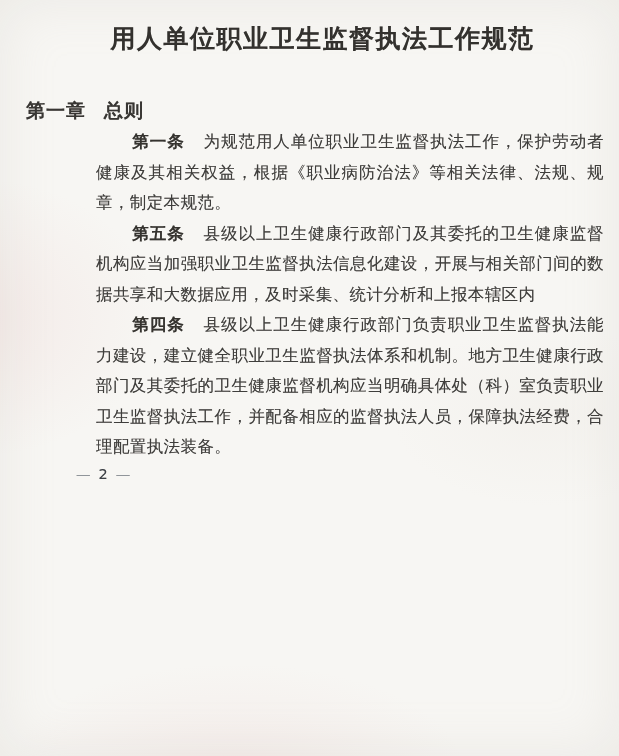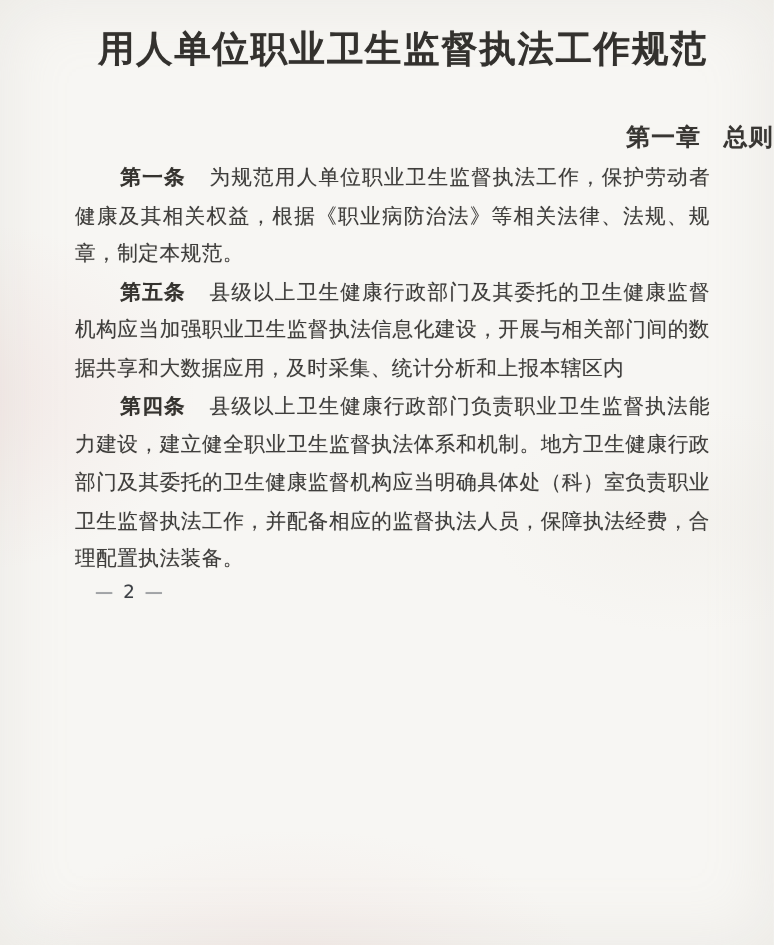--- a/index.html
+++ b/index.html
@@ -20,39 +20,39 @@
       #f7f6f3;
     box-shadow: inset 0 0 55px rgba(188,183,176,0.20);
     color: #3f3e3c;
     font-family: "DejaVu Serif", "Liberation Serif", serif;
     text-shadow: 0 0 0.6px rgba(70,68,64,0.45);
   }
   .doc-title {
     margin: 24px 0 0;
     padding-left: 26px;
     text-align: center;
-    font-size: 29px;
+    font-size: 25px;
     line-height: 30px;
     font-weight: 700;
     letter-spacing: 1.5px;
     color: #33312e;
   }
   .chapter {
     margin-top: 43px;
     padding-left: 26px;
-    text-align: right;
+    text-align: left;
     font-size: 19px;
     line-height: 26px;
     font-weight: 700;
     letter-spacing: 1px;
     color: #383633;
   }
   .chapter-num { margin-right: 0.95em; }
   .doc-body {
-    margin: 4px 0 0 60px;
+    margin: 4px 0 0 96px;
     width: 508px;
     font-size: 16.5px;
     line-height: 30.5px;
     letter-spacing: 0.4px;
     text-align: justify;
   }
   .article {
     margin: 0;
     padding: 0;
     text-indent: 2.2em;

